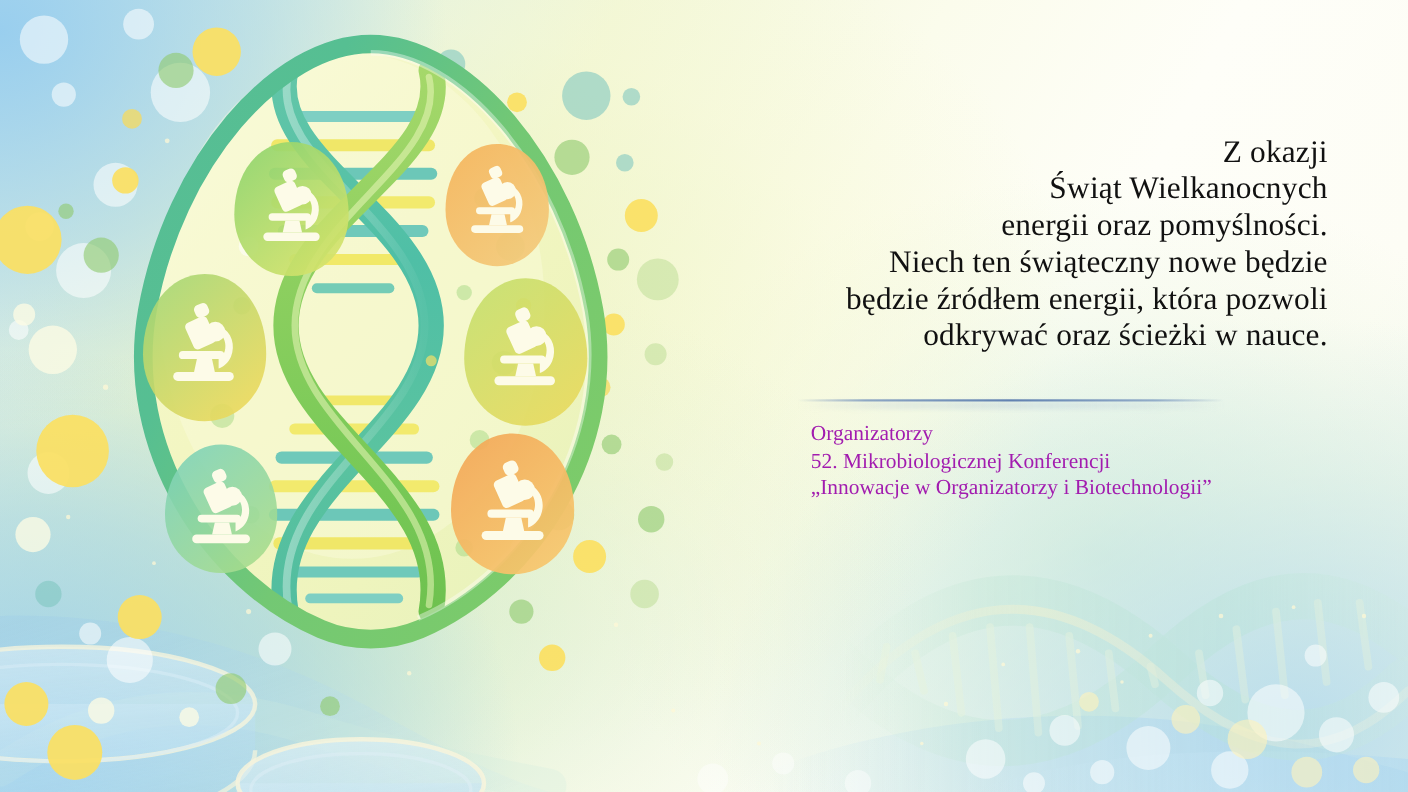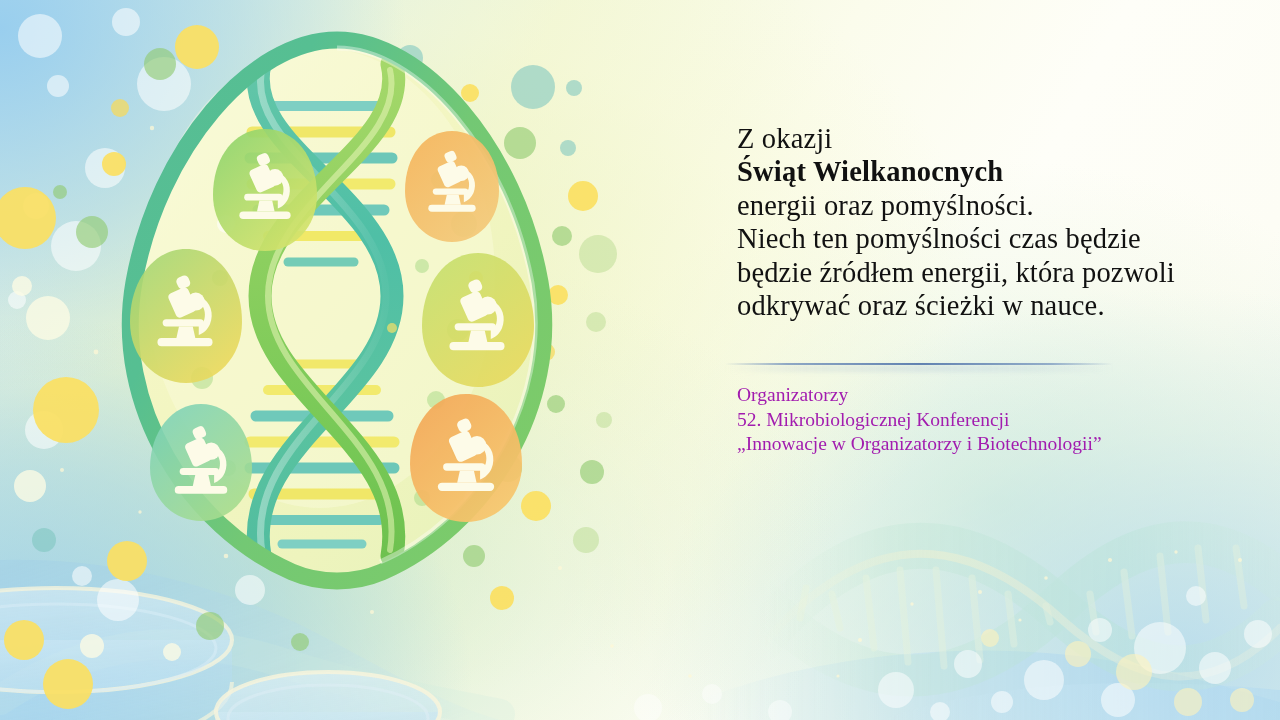--- a/index.html
+++ b/index.html
@@ -63,23 +63,24 @@
     position: absolute;
     left: 737px;
     top: 122px;
     width: 470px;
   }
   #greeting {
     color: #111111;
     font-size: 28.5px;
     line-height: 33.4px;
     letter-spacing: 0.15px;
+    text-align: right;
   }
   #greeting .line { white-space: nowrap; }
-  #greeting .line.bold { font-weight: 700; letter-spacing: 0.2px; }
+  #greeting .line.bold { font-weight: 400; letter-spacing: 0.2px; }
 
   #divider {
     position: absolute;
     left: 725px;
     top: 363px;
     width: 388px;
     height: 2px;
     background: linear-gradient(to right,
         rgba(120,150,190,0) 0%,
         rgba(108,140,186,0.75) 16%,
@@ -531,21 +532,21 @@
         <use href="#microscope" x="330" y="386" width="88" height="88"></use>
       </g>
     </g>
   </svg>
 
   <div id="text-panel">
     <div id="greeting">
       <div class="line">Z okazji</div>
       <div class="line bold">Świąt Wielkanocnych</div>
       <div class="line">energii oraz pomyślności.</div>
-      <div class="line">Niech ten pomyślności czas będzie</div>
+      <div class="line">Niech ten świąteczny nowe będzie</div>
       <div class="line">będzie źródłem energii, która pozwoli</div>
       <div class="line">odkrywać oraz ścieżki w nauce.</div>
     </div>
   </div>
 
   <div id="divider"></div>
 
   <div id="organizers">
     <div class="line">Organizatorzy</div>
     <div class="line">52. Mikrobiologicznej Konferencji</div>

